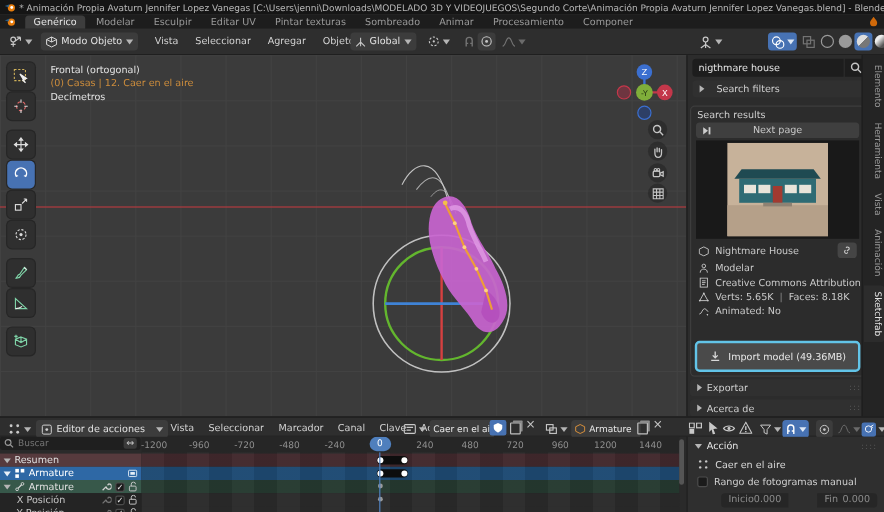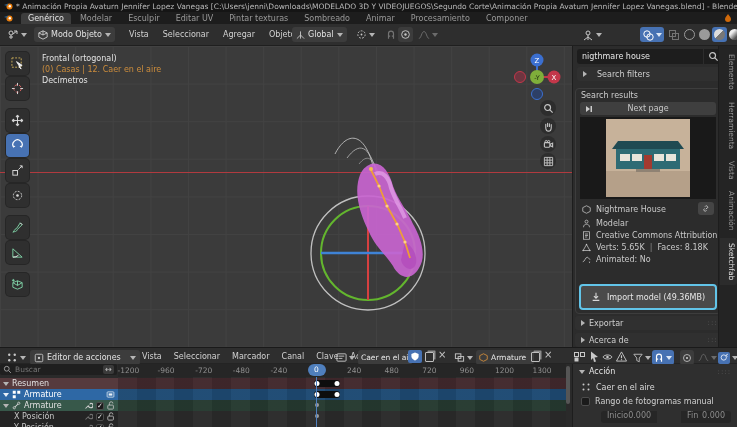--- a/index.html
+++ b/index.html
@@ -572,21 +572,21 @@
         <span class="tick" style="left: 10.5px;">-1200</span>
         <span class="tick" style="left: 48.1px;">-960</span>
         <span class="tick" style="left: 85.7px;">-720</span>
         <span class="tick" style="left: 123.3px;">-480</span>
         <span class="tick" style="left: 160.9px;">-240</span>
         <span class="tick" style="left: 236.1px; text-align: center;">240</span>
         <span class="tick" style="left: 273.7px;">480</span>
         <span class="tick" style="left: 311.3px;">720</span>
         <span class="tick" style="left: 348.9px;">960</span>
         <span class="tick" style="left: 386.5px;">1200</span>
-        <span class="tick" style="left: 424.1px;">1300</span>
+        <span class="tick" style="left: 424.1px;">1440</span>
         <div id="playhead-pill" class="abs" style="left: 189.5px; top: 0px; width: 18px; height: 12px;">0</div>
       </div>
 
     <div class="chrow r-sum" style="top:14px">
       <div class="chname">
           <span class="chev"></span>
           <span>Resumen</span>
         </div>
       <div class="chkeys"></div>
     </div>

